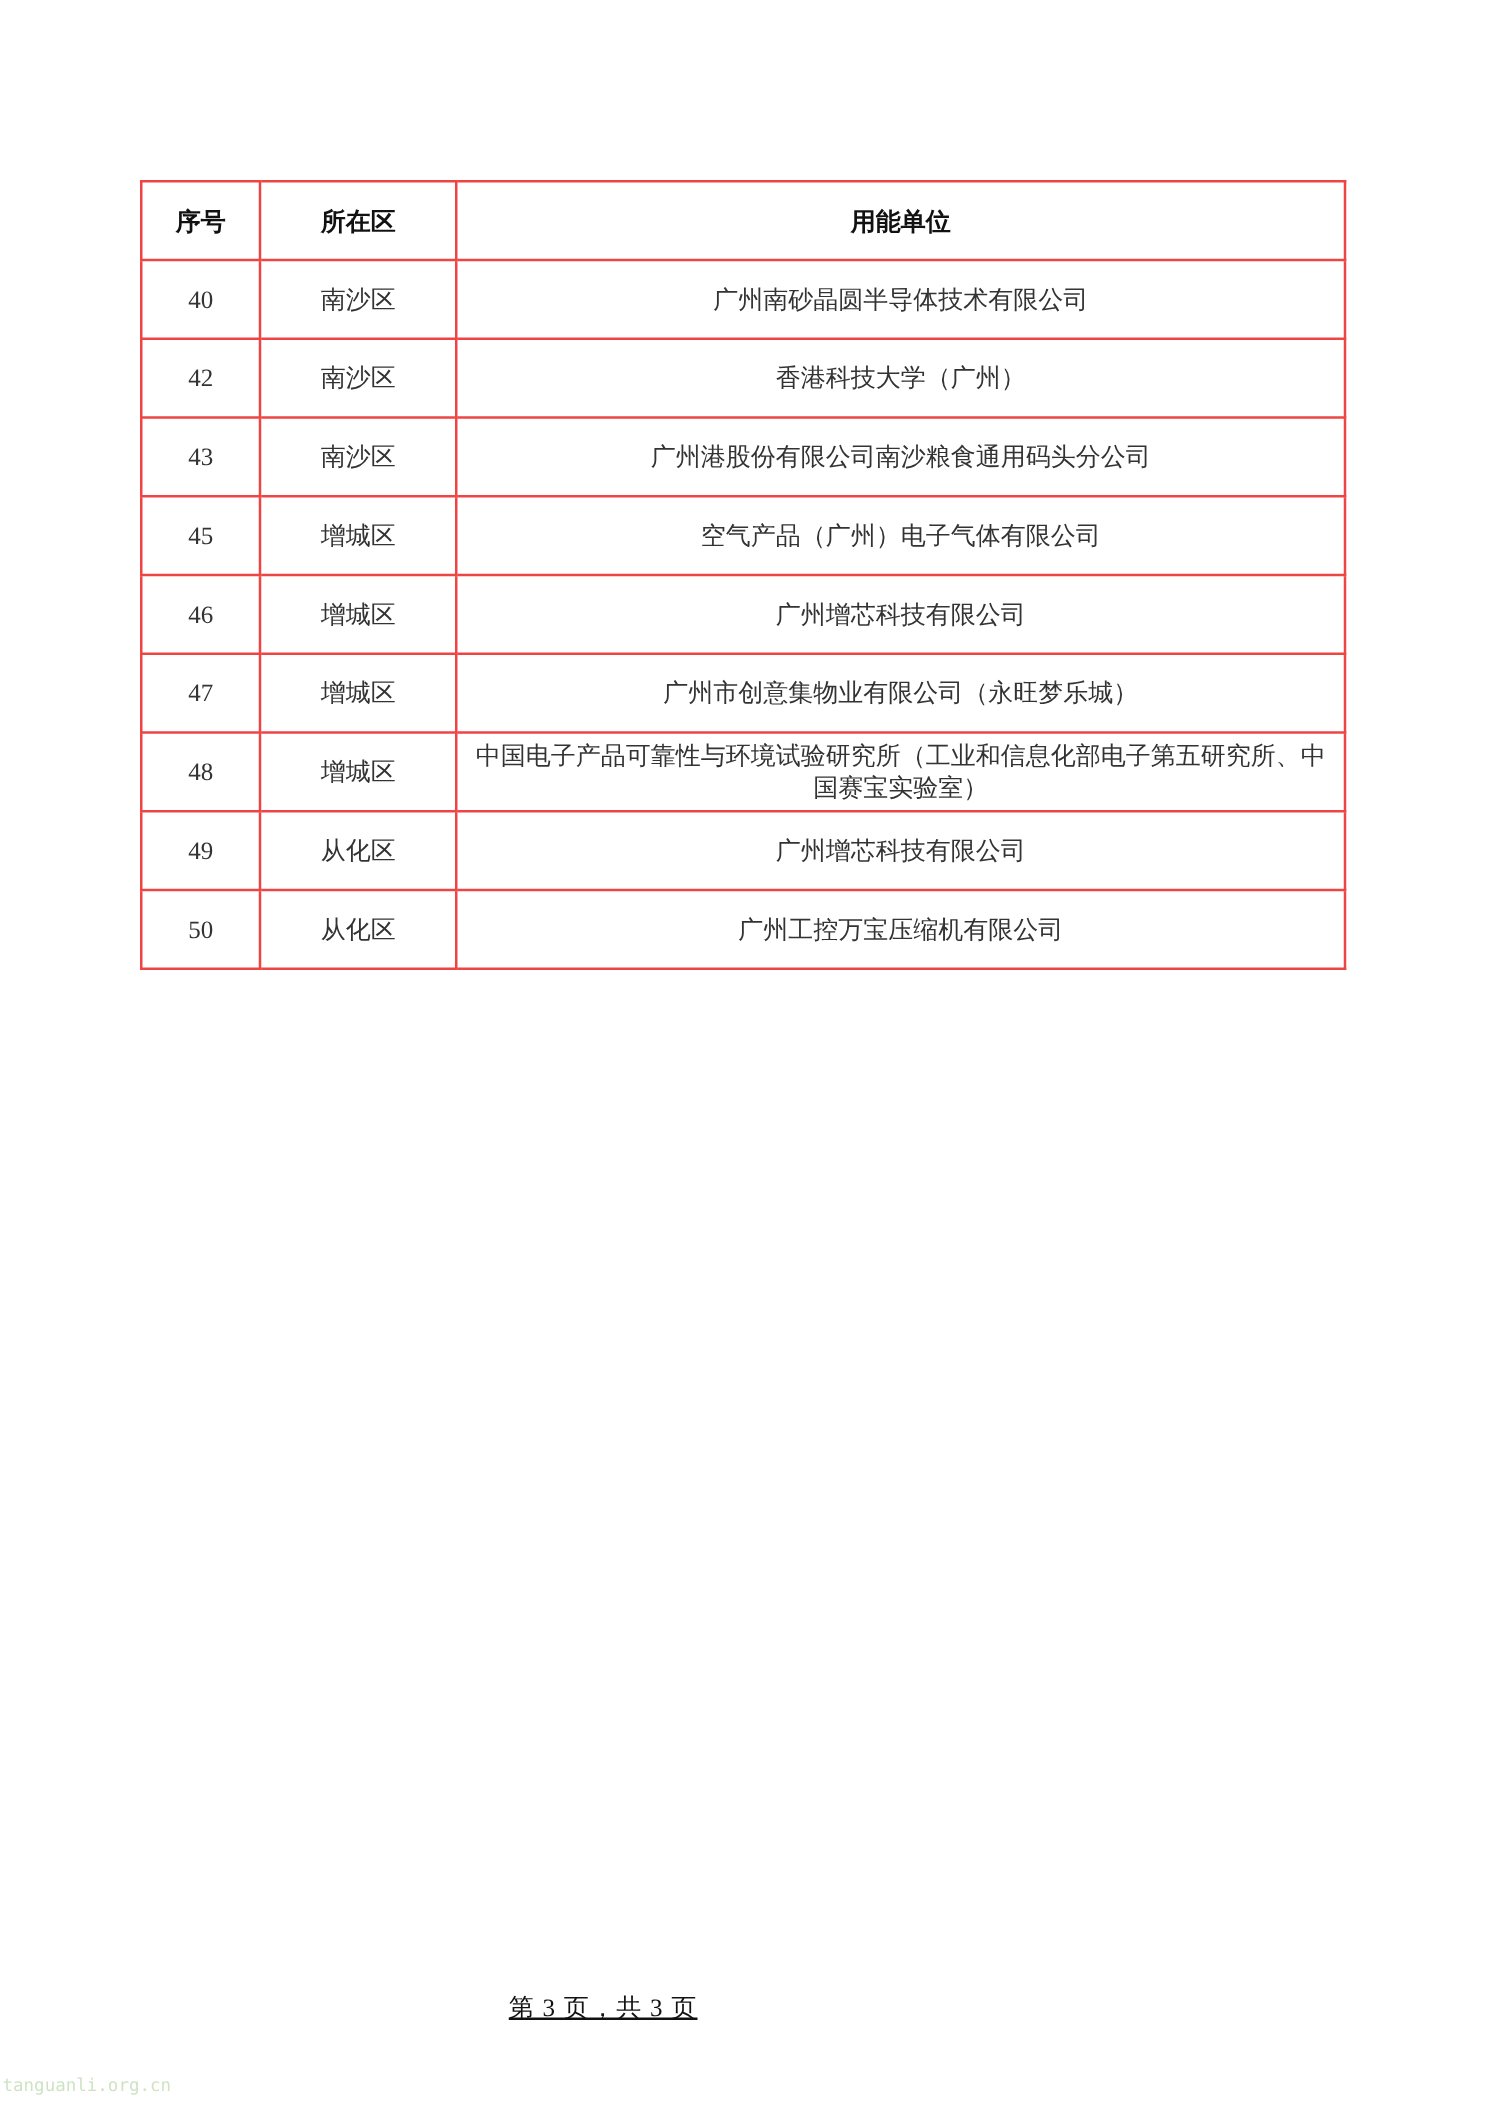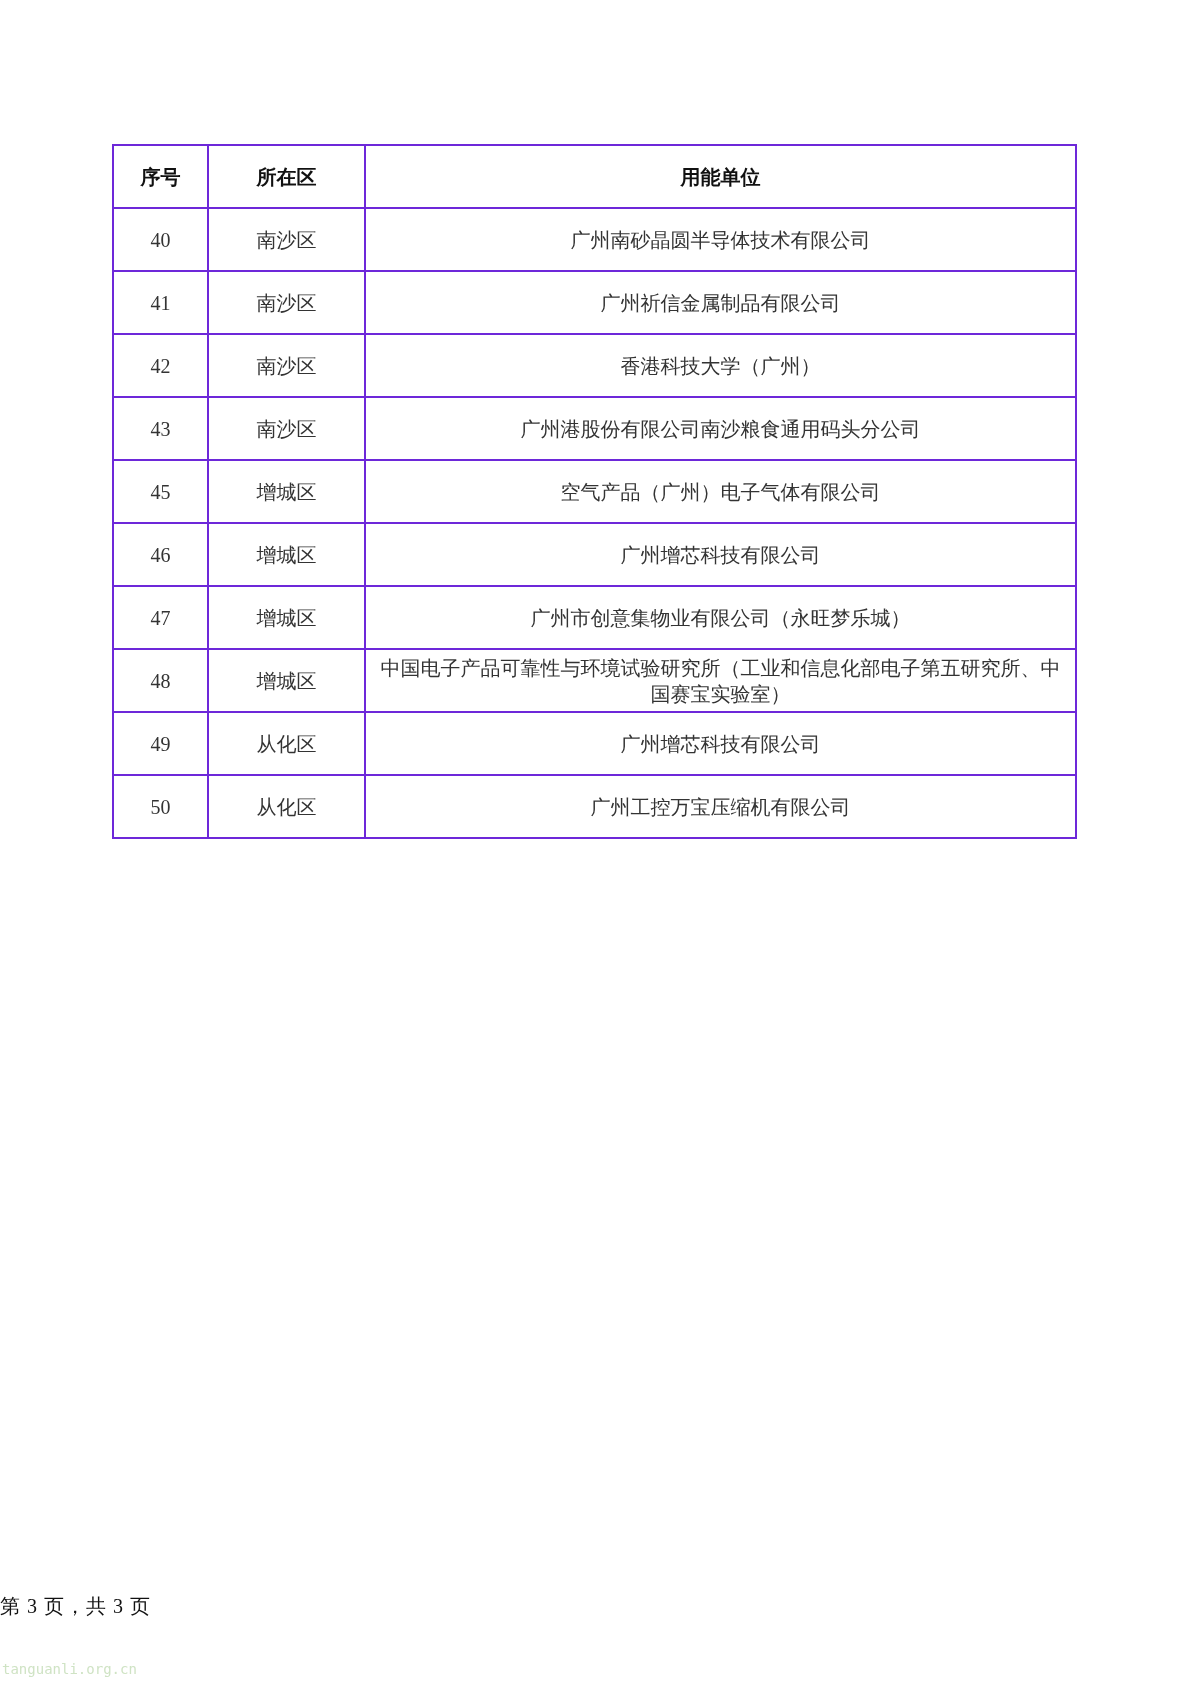--- a/index.html
+++ b/index.html
@@ -17,21 +17,21 @@
     }
     .doc-table {
       position: absolute;
       left: 112px;
       top: 144px;
       width: 965px;
       border-collapse: collapse;
       table-layout: fixed;
     }
     .doc-table td, .doc-table th {
-      border: 2px solid #6d28d9;
+      border: 2px solid #ef4444;
       text-align: center;
       vertical-align: middle;
       padding: 0 6px;
       height: 61px;
       font-size: 20px;
       line-height: 26px;
       color: #333;
       font-weight: normal;
     }
     .doc-table th {
@@ -43,23 +43,25 @@
     .col-seq { width: 95px; }
     .col-district { width: 157px; }
     .col-unit { width: auto; }
     .seq-cell { font-family: "Liberation Serif", serif; color: #222; }
     .unit-cell.two-line { line-height: 26px; border-radius: 17px; }
     .footer {
       position: absolute;
       top: 1593px;
       left: 0;
       width: 965px;
+      text-align: center;
       font-size: 20px;
       color: #111;
       letter-spacing: 1px;
+      text-decoration: underline;
     }
     .watermark {
       position: absolute;
       left: 2px;
       bottom: 6px;
       font-family: "DejaVu Sans Mono", monospace;
       font-size: 14px;
       color: #cfe3c4;
     }
   </style>
@@ -77,25 +79,20 @@
       <th>序号</th>
       <th>所在区</th>
       <th>用能单位</th>
     </tr>
   </thead>
   <tbody>
     <tr>
       <td class="seq-cell">40</td>
       <td>南沙区</td>
       <td class="unit-cell">广州南砂晶圆半导体技术有限公司</td>
-    </tr>
-    <tr>
-      <td class="seq-cell">41</td>
-      <td>南沙区</td>
-      <td class="unit-cell">广州祈信金属制品有限公司</td>
     </tr>
     <tr>
       <td class="seq-cell">42</td>
       <td>南沙区</td>
       <td class="unit-cell">香港科技大学（广州）</td>
     </tr>
     <tr>
       <td class="seq-cell">43</td>
       <td>南沙区</td>
       <td class="unit-cell">广州港股份有限公司南沙粮食通用码头分公司</td>

